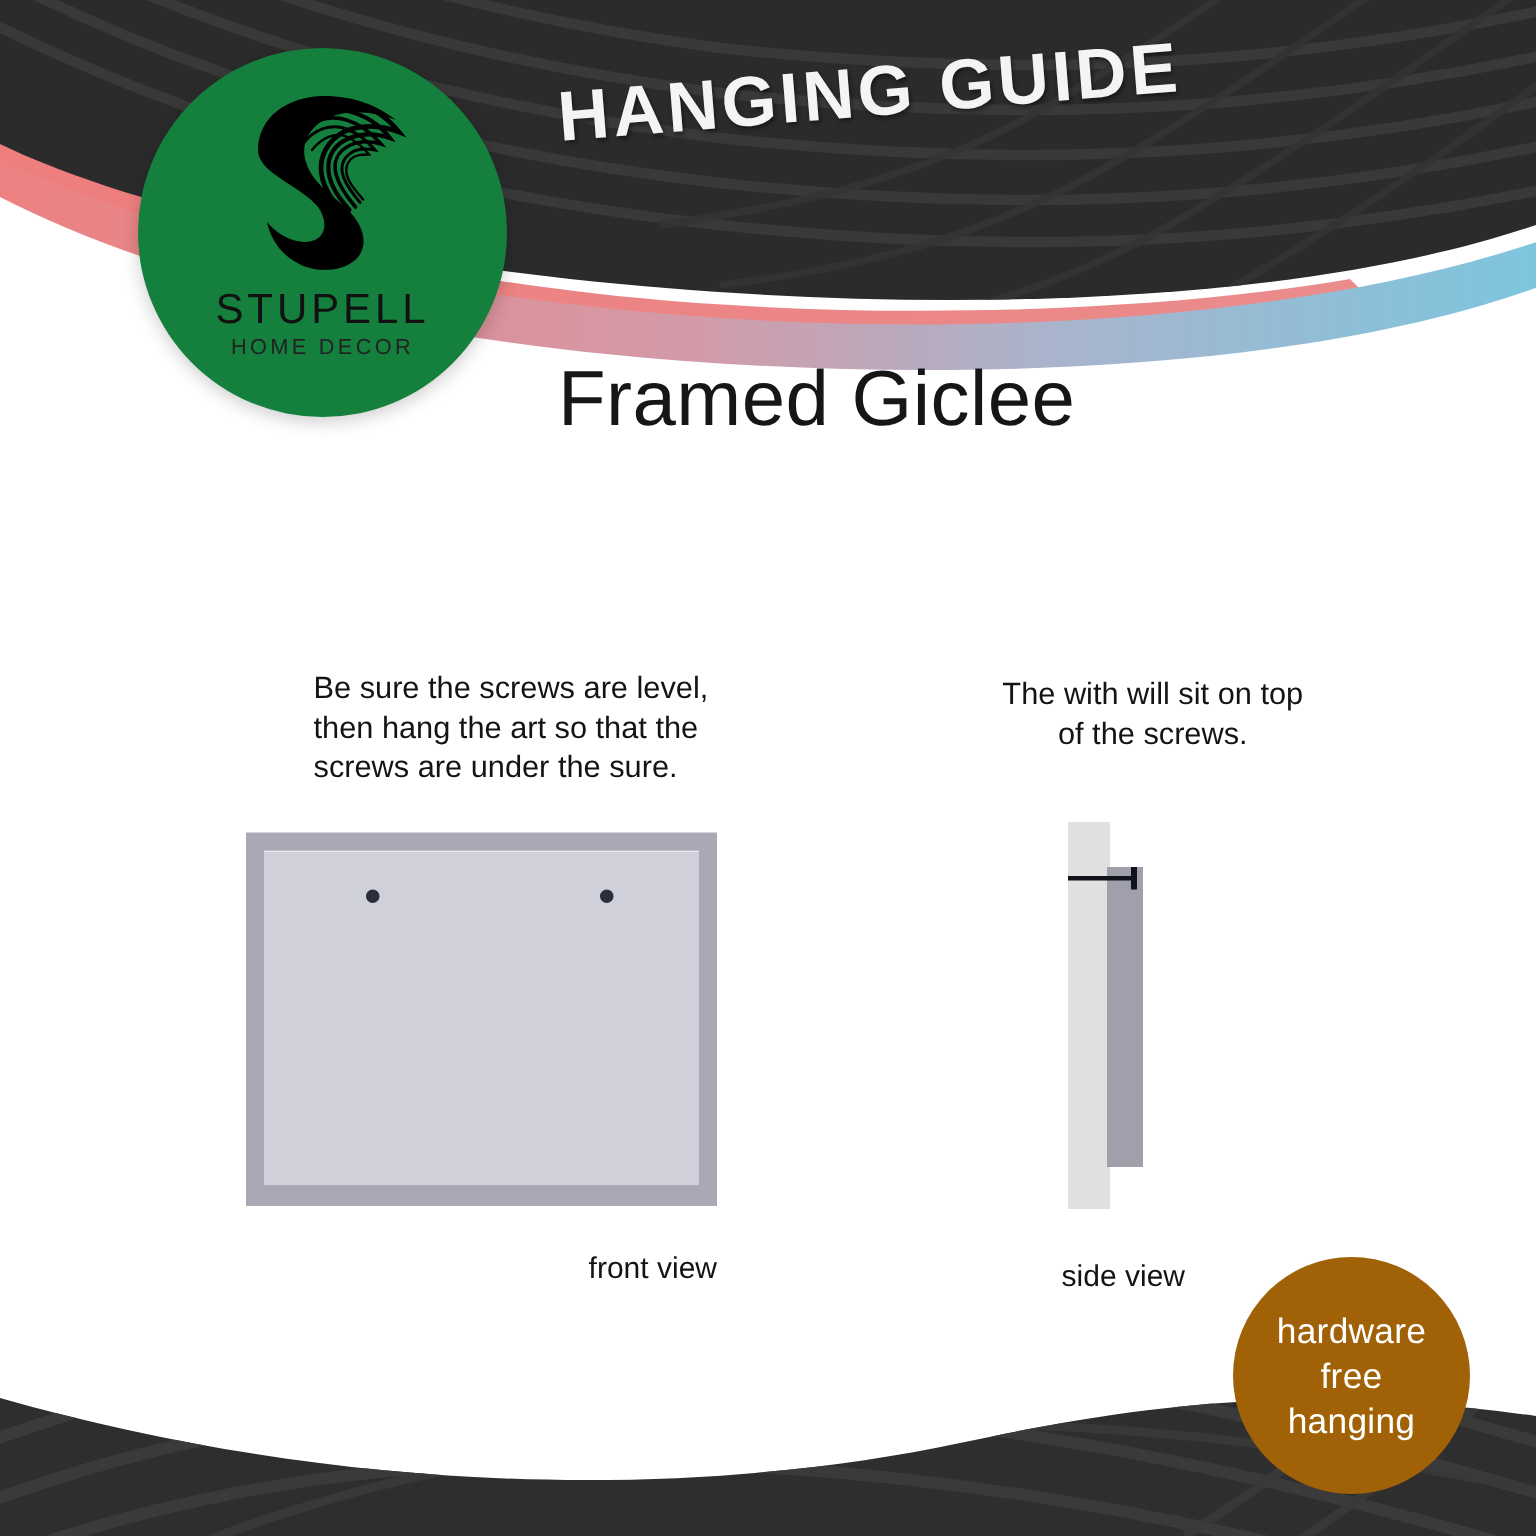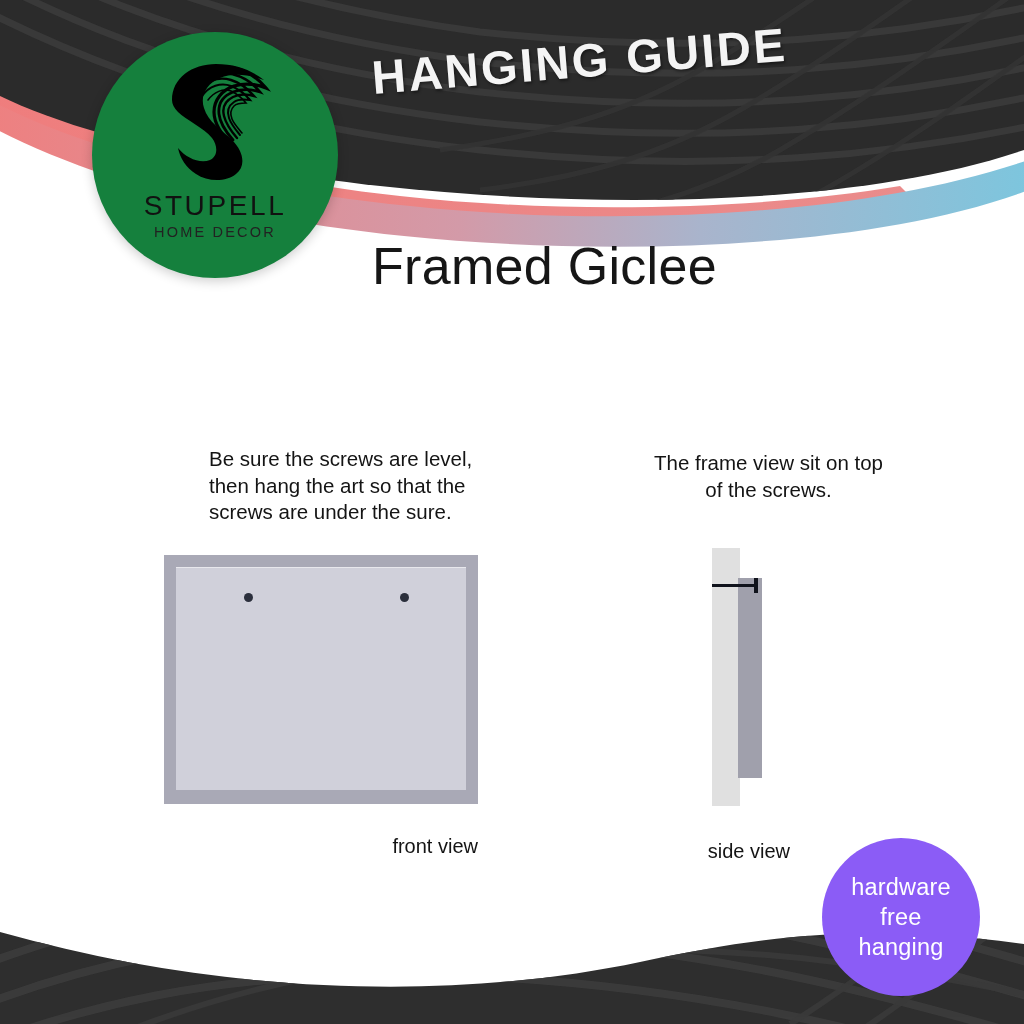--- a/index.html
+++ b/index.html
@@ -227,21 +227,21 @@
   .view-label.side  { left: 678px; top: 840px; width: 112px; }
 
   
   .hw-badge {
     position: absolute;
     left: 822px;
     top: 838px;
     width: 158px;
     height: 158px;
     border-radius: 50%;
-    background: #8b5cf6;
+    background: #a16207;
     z-index: 8;
     display: flex;
     flex-direction: column;
     align-items: center;
     justify-content: center;
     color: #ffffff;
     font-size: 23.5px;
     line-height: 30px;
     letter-spacing: 0.2px;
   }
@@ -340,21 +340,21 @@
   <div class="product-title">Framed Giclee</div>
 
 
   <div class="caption caption-left">
     <div>Be sure the screws are level,</div>
     <div>then hang the art so that the</div>
     <div>screws are under the sure.</div>
   </div>
 
   <div class="caption caption-right">
-    <div>The frame view sit on top</div>
+    <div>The with will sit on top</div>
     <div>of the screws.</div>
   </div>
 
   <div class="front-view">
     <div class="front-view-mat">
       <span class="screw-dot left"></span>
       <span class="screw-dot right"></span>
     </div>
   </div>
 

